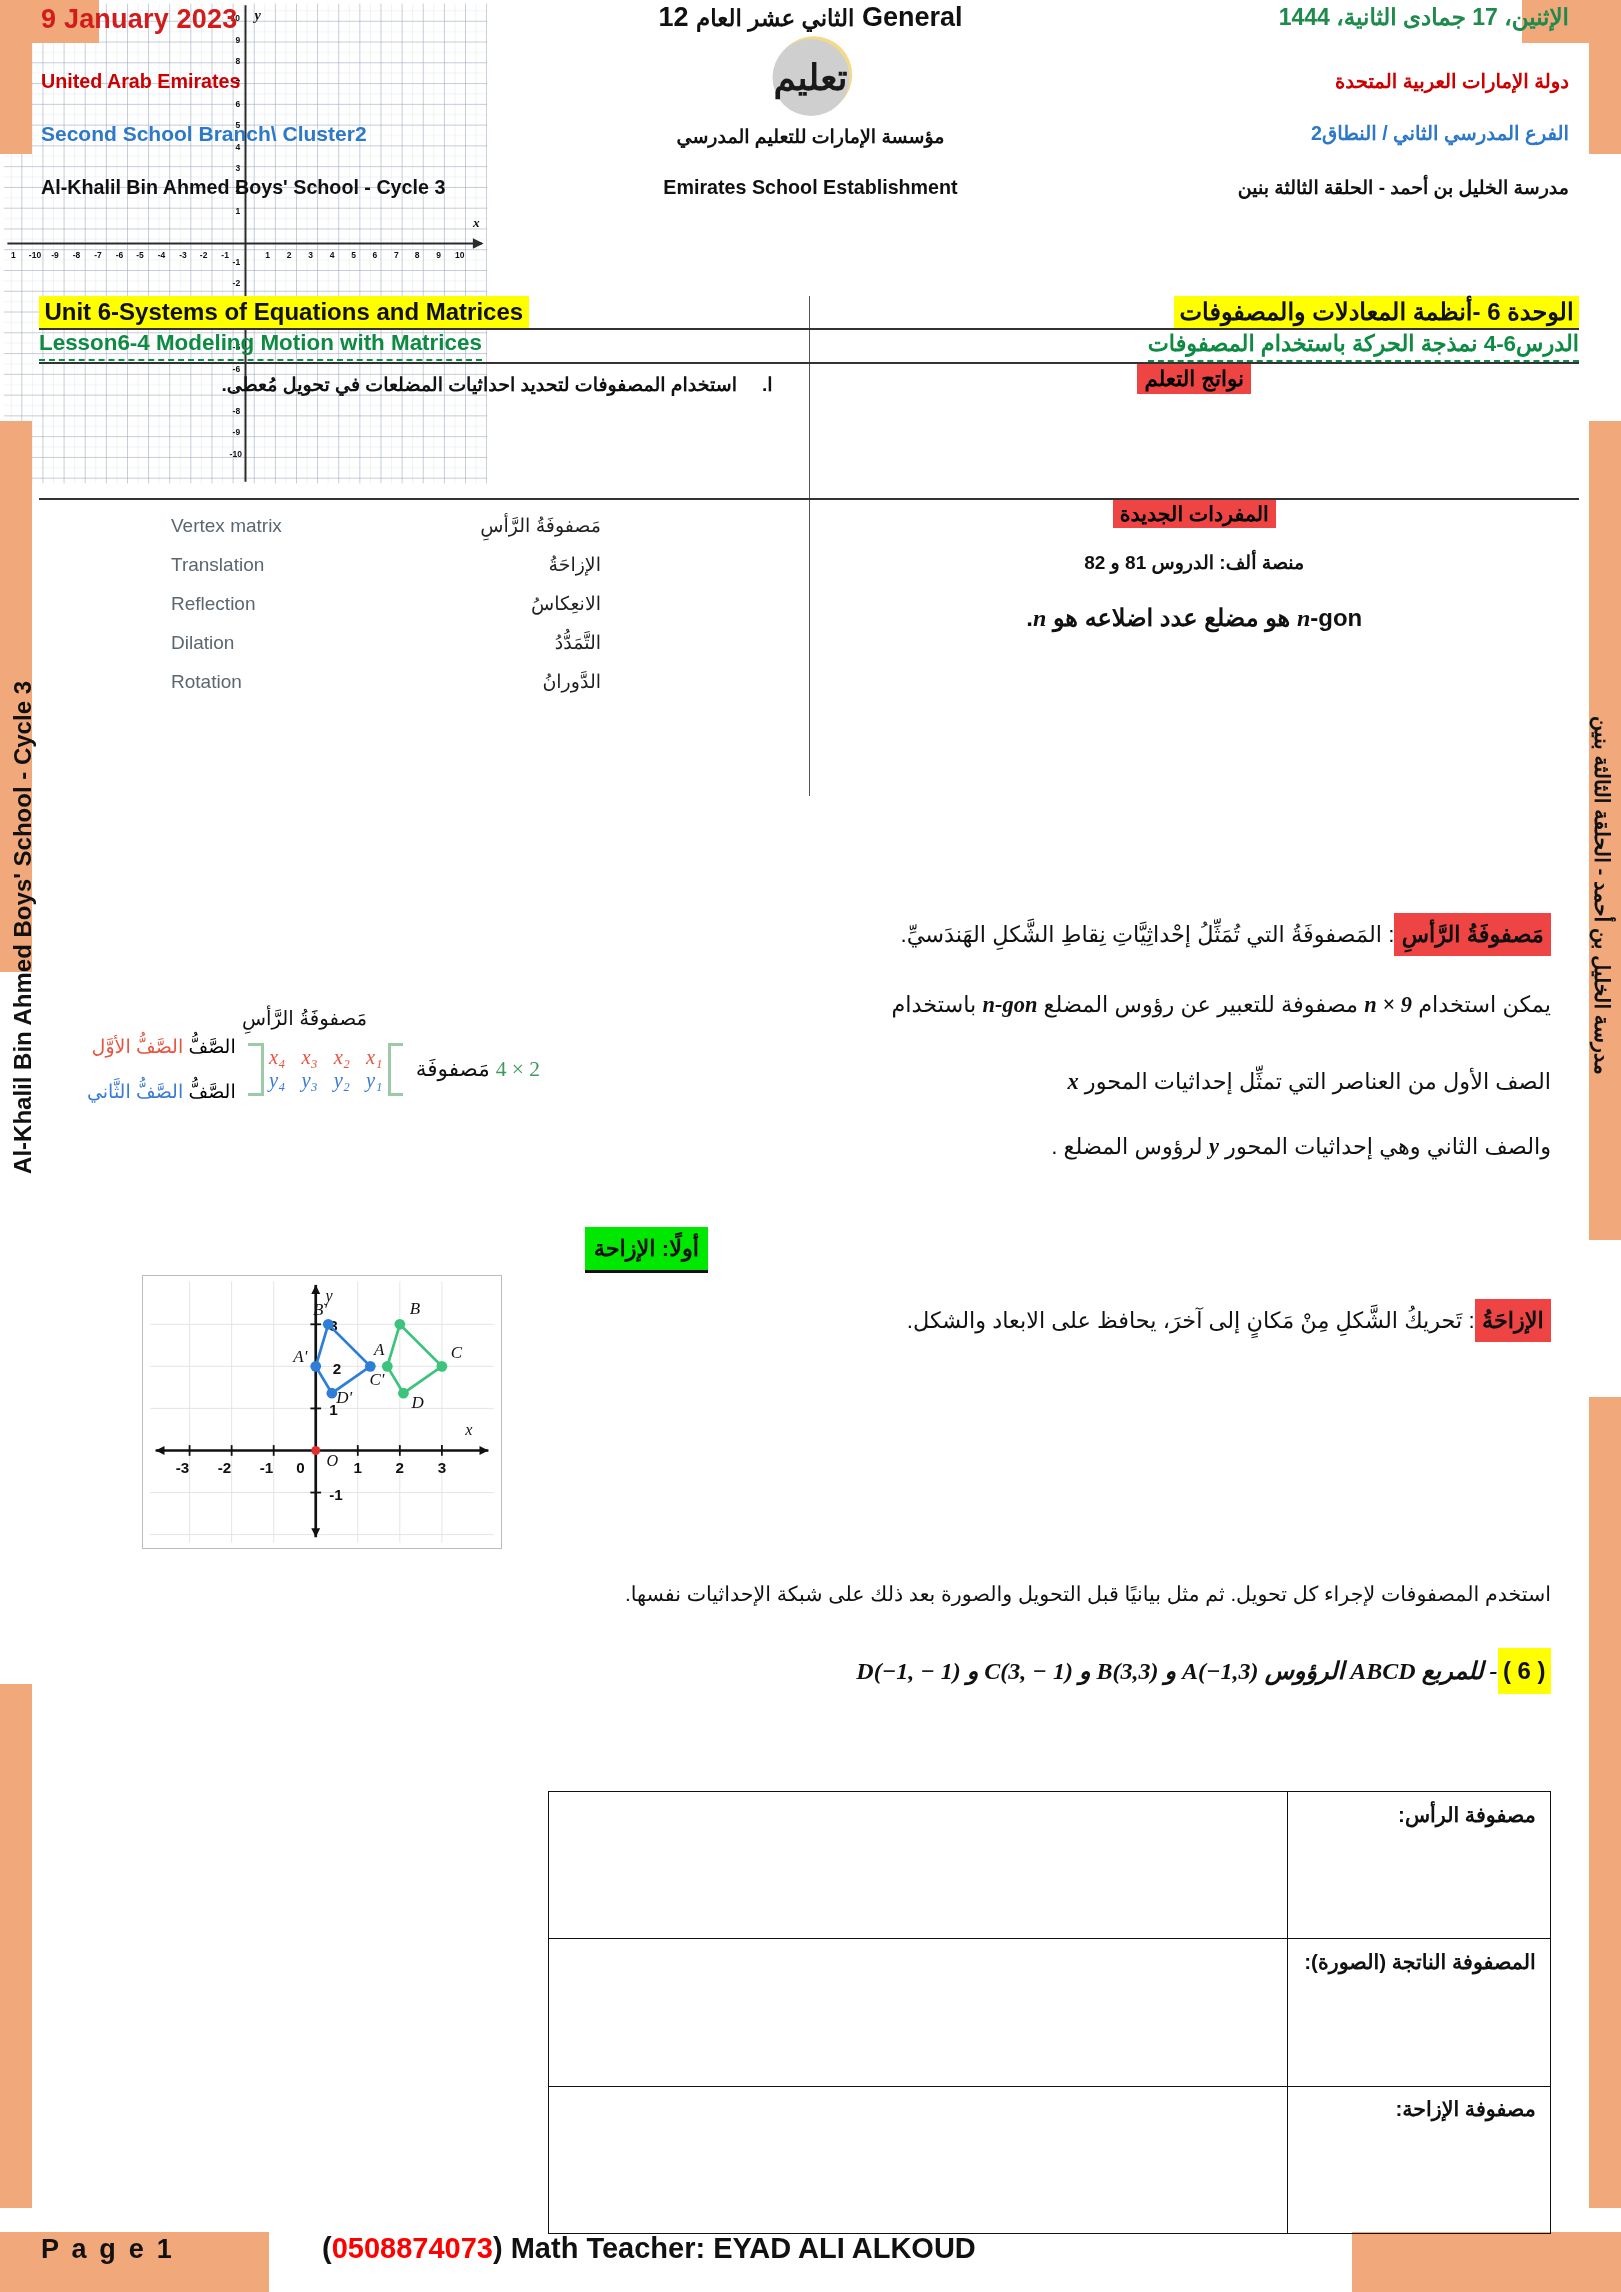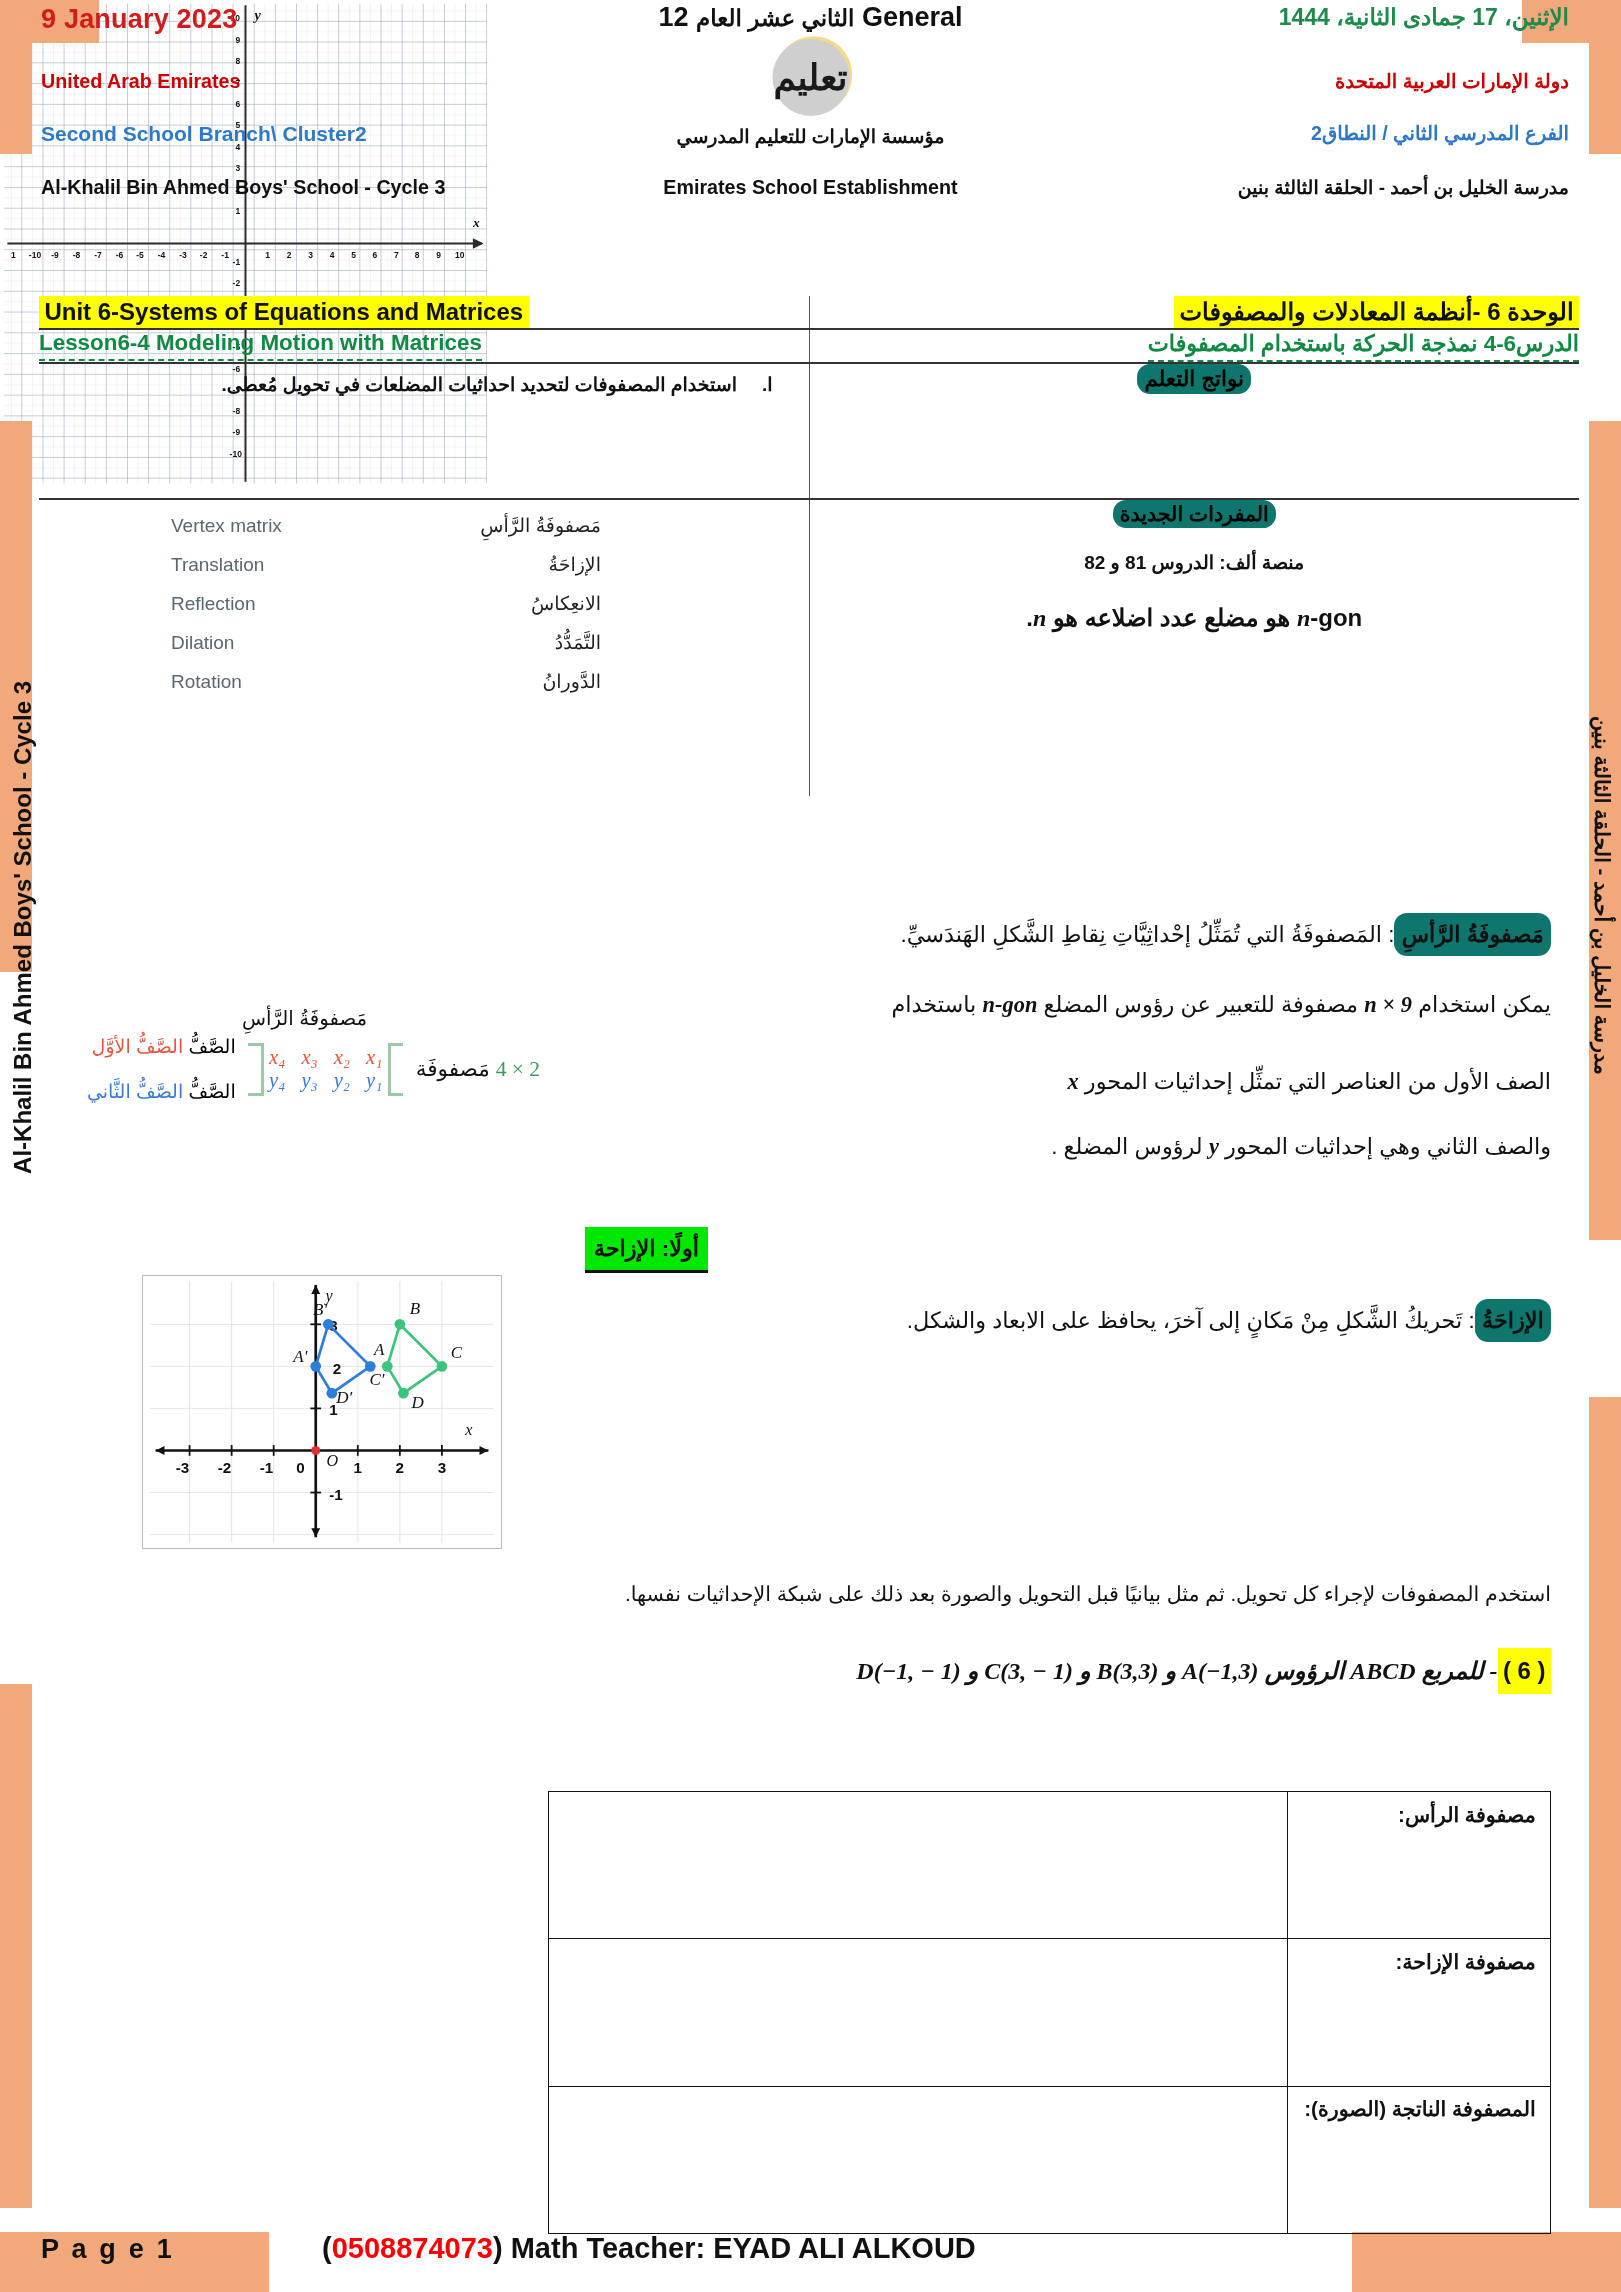--- a/index.html
+++ b/index.html
@@ -78,21 +78,21 @@
     position:absolute;left:39px;top:296px;width:1540px;
     border-collapse:collapse;
   }
   .main-table td{vertical-align:top;padding:0;}
   .mt-rule{border-bottom:2.7px solid #333;}
   .mt-vsep{border-right:1.8px solid #555;}
 
   .cell-pad{padding:12.5px 14.3px 16px 14.3px;}
 
   .yellow-hl{background:#FFFF00;padding:1.8px 5.4px;display:inline-block;}
-  .green-hl{background:#0f766e;padding:1.8px 7.2px;display:inline-block;border-radius:13px;}
+  .green-hl{background:#ef4444;padding:1.8px 7.2px;display:inline-block;}
 
   .unit-en{font-size:24px;font-weight:bold;color:#111;}
   .unit-ar{font-size:24px;font-weight:bold;color:#111;direction:rtl;}
   .lesson-en{font-size:22.4px;font-weight:bold;color:#0E8A43;border-bottom:2.7px dashed #0E8A43;display:inline-block;padding-bottom:3.6px;}
   .lesson-ar{font-size:22.4px;font-weight:bold;color:#0E8A43;border-bottom:2.7px dashed #0E8A43;display:inline-block;padding-bottom:3.6px;direction:rtl;}
 
   .outcome{font-size:19px;color:#111;font-weight:bold;direction:rtl;text-align:right;padding:9px 36px 0 16px;}
   .outcome .bullet{display:inline-block;margin-left:19.7px;}
   .badge-center{text-align:center;padding-top:25px;}
   .badge-center .green-hl{font-size:21.5px;font-weight:bold;direction:rtl;}
@@ -522,25 +522,25 @@
   </div>
 
   <table class="ans-table">
     <tbody>
         <tr>
       <td class="ans-blank"></td>
       <td class="ans-lab">مصفوفة الرأس:</td>
     </tr>
     <tr>
       <td class="ans-blank"></td>
-      <td class="ans-lab">مصفوفة الإزاحة:</td>
+      <td class="ans-lab">المصفوفة الناتجة (الصورة):</td>
     </tr>
     <tr>
       <td class="ans-blank"></td>
-      <td class="ans-lab">المصفوفة الناتجة (الصورة):</td>
+      <td class="ans-lab">مصفوفة الإزاحة:</td>
     </tr>
   </tbody>
     </table>
 
   <div class="footer">
     <div class="foot-page">P a g e 1</div>
     <div class="foot-main">
       <span>(</span><span class="foot-phone">0508874073</span><span>) Math Teacher: EYAD ALI ALKOUD</span>
     </div>
   </div>

